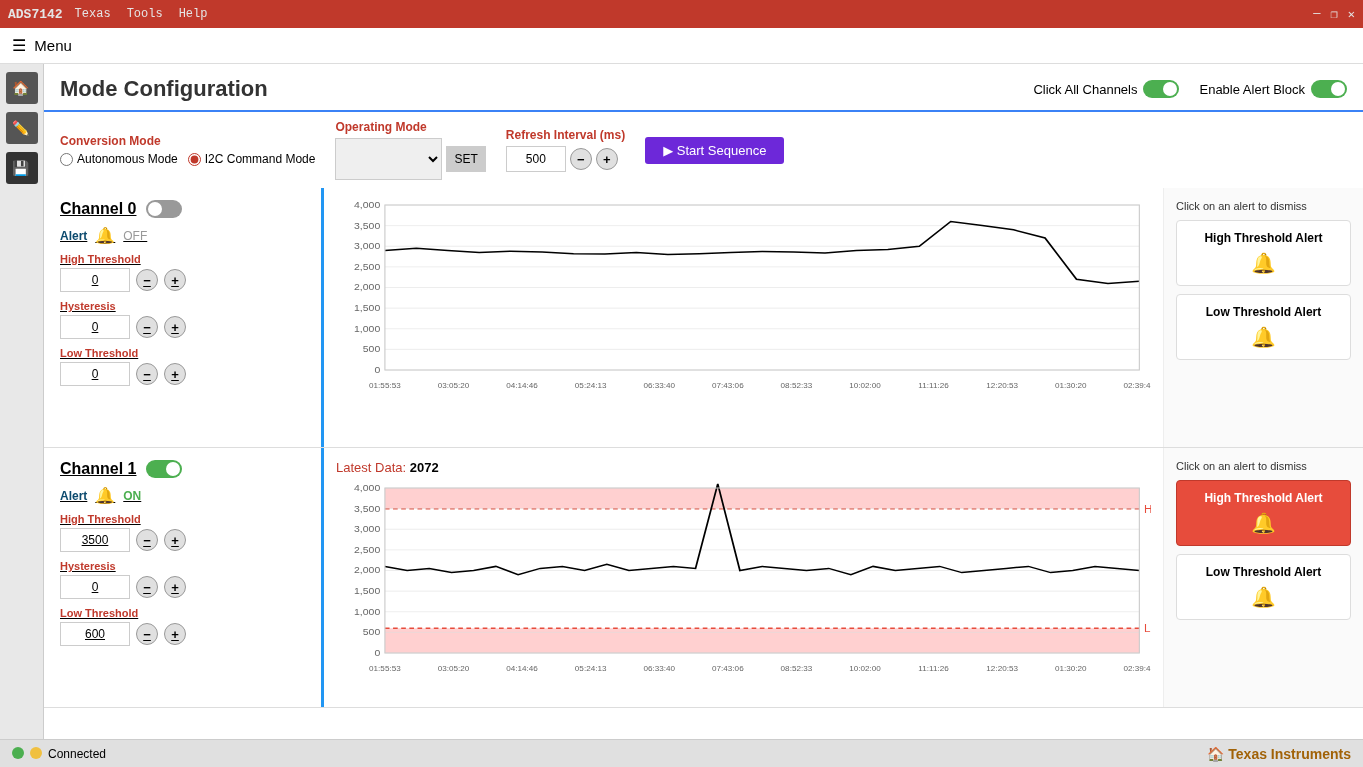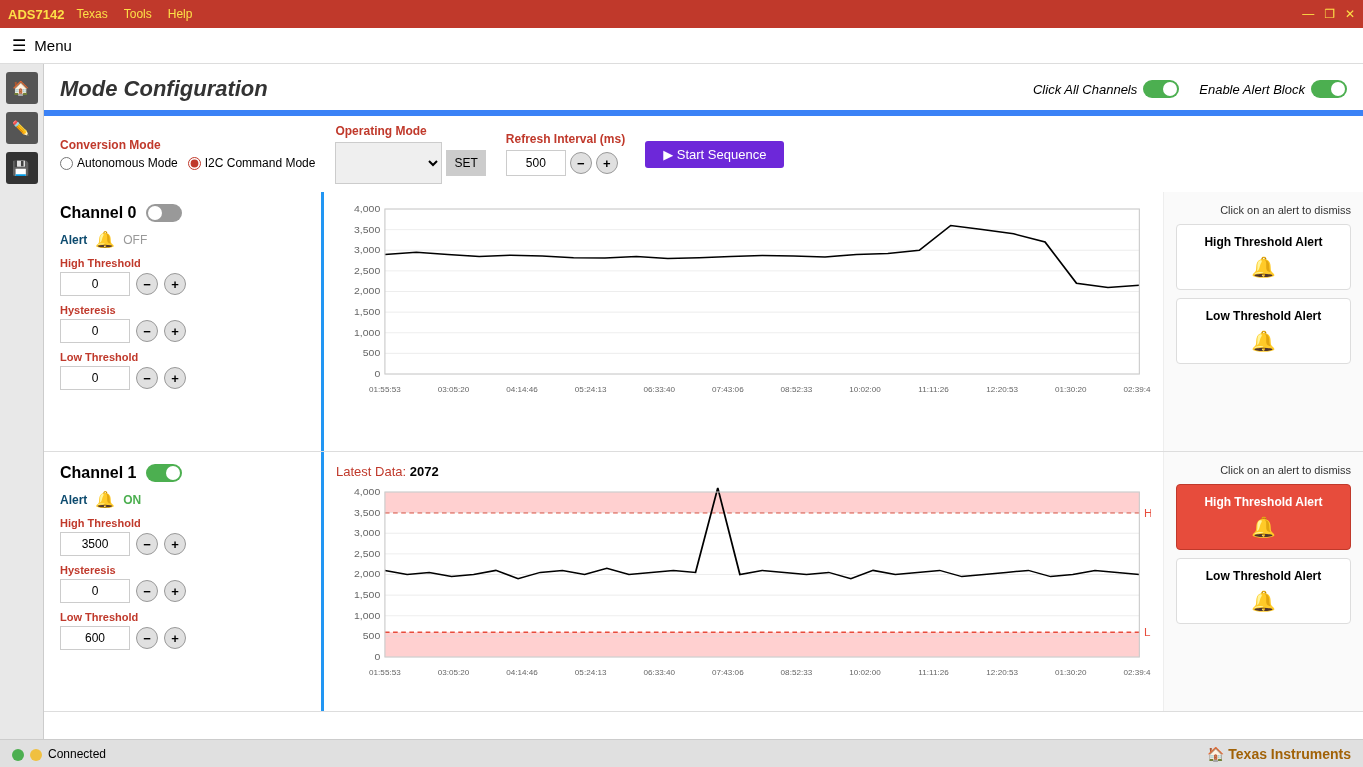--- a/index.html
+++ b/index.html
@@ -1,27 +1,28 @@
 <!DOCTYPE html>
 <html><head>
   <meta charset="utf-8">
   <style>
     * { box-sizing: border-box; margin: 0; padding: 0; }
     body { font-family: Arial, sans-serif; font-size: 13px; background: #f0f0f0; overflow: hidden; }
 
     
     #titlebar {
       background: #c0392b;
-      color: #fde047;
+      color: #e5e5e5;
       height: 28px;
       display: flex;
       align-items: center;
       justify-content: space-between;
       padding: 2px 8px;
       user-select: none;
+      font-family: Liberation Mono, monospace;
     }
     #titlebar .left { display: flex; align-items: center; gap: 12px; font-size: 13px; font-weight: bold; }
     #titlebar .menu-items { display: flex; gap: 16px; font-size: 12px; font-weight: normal; }
     #titlebar .win-controls { display: flex; gap: 10px; font-size: 12px; }
 
     
     #menubar {
       background: white;
       height: 36px;
       display: flex;
@@ -71,22 +72,21 @@
       bottom: 28px;
       background: white;
       overflow-y: auto;
     }
 
     
     #header {
       padding: 12px 16px 8px 16px;
       display: flex;
       justify-content: space-between;
-      border-bottom: 6px solid #3b82f6;
-      font-style: italic;
+      border-bottom: 2px solid #3b82f6;
     }
     #header h1 { font-size: 22px; font-weight: bold; color: #333; }
     .header-controls { display: flex; align-items: center; gap: 20px; }
     .toggle-group { display: flex; align-items: center; gap: 6px; font-size: 13px; }
     .toggle { width: 36px; height: 18px; border-radius: 9px; position: relative; cursor: pointer; }
     .toggle.on { background: #4caf50; }
     .toggle.off { background: #999; }
     .toggle::after { content: ''; position: absolute; width: 14px; height: 14px; border-radius: 50%; background: white; top: 2px; transition: left 0.2s; }
     .toggle.on::after { left: 20px; }
     .toggle.off::after { left: 2px; }
@@ -130,20 +130,21 @@
     .channel-section {
       display: flex;
       border-bottom: 1px solid #ddd;
       min-height: 260px;
     }
     .channel-left {
       width: 260px;
       min-width: 280px;
       padding: 12px 16px;
       border-right: 3px solid #2196F3;
+      text-decoration: underline;
     }
     .channel-title-row { display: flex; align-items: center; gap: 10px; margin-bottom: 8px; }
     .channel-title { font-size: 16px; font-weight: bold; }
     .alert-row { display: flex; align-items: center; gap: 8px; margin-bottom: 8px; }
     .alert-label { color: #0c4a6e; font-size: 12px; font-weight: bold; }
     .bell-icon { font-size: 16px; }
     .bell-off { color: #999; }
     .bell-on { color: #4caf50; }
     .alert-status-off { color: #999; font-size: 12px; }
     .alert-status-on { color: #4caf50; font-size: 12px; font-weight: bold; }
@@ -161,21 +162,21 @@
     .latest-data span { color: black; font-weight: bold; }
     .chart-area { width: 100%; height: 200px; position: relative; }
 
     .channel-right {
       width: 200px;
       min-width: 180px;
       padding: 12px;
       background: #fafafa;
       border-left: 1px solid #eee;
     }
-    .dismiss-hint { font-size: 11px; color: #333; margin-bottom: 8px; text-align: right; }
+    .dismiss-hint { font-size: 11px; color: #333; margin-bottom: 8px; }
     .alert-card {
       border: 1px solid #ddd;
       border-radius: 4px;
       padding: 10px;
       margin-bottom: 8px;
       text-align: center;
       background: white;
     }
     .alert-card.triggered { background: #e74c3c; color: white; border-color: #c0392b; }
     .alert-card-title { font-size: 12px; font-weight: bold; margin-bottom: 6px; }
@@ -190,21 +191,21 @@
       right: 0;
       height: 28px;
       background: #e0e0e0;
       border-top: 1px solid #ccc;
       display: flex;
       align-items: center;
       padding: 0 12px;
       justify-content: space-between;
       font-size: 12px;
     }
-    .status-left { display: flex; align-items: flex-end; gap: 6px; }
+    .status-left { display: flex; align-items: flex-start; gap: 6px; }
     .status-dot { width: 12px; height: 12px; border-radius: 50%; background: #4caf50; }
     .status-dot.yellow { background: #f0c040; }
     .ti-logo { color: #a16207; font-size: 14px; font-weight: bold; text-align: right; }
   </style>
 </head>
 <body>
 
 <div id="titlebar">
   <div class="left">
     <span>ADS7142</span>

